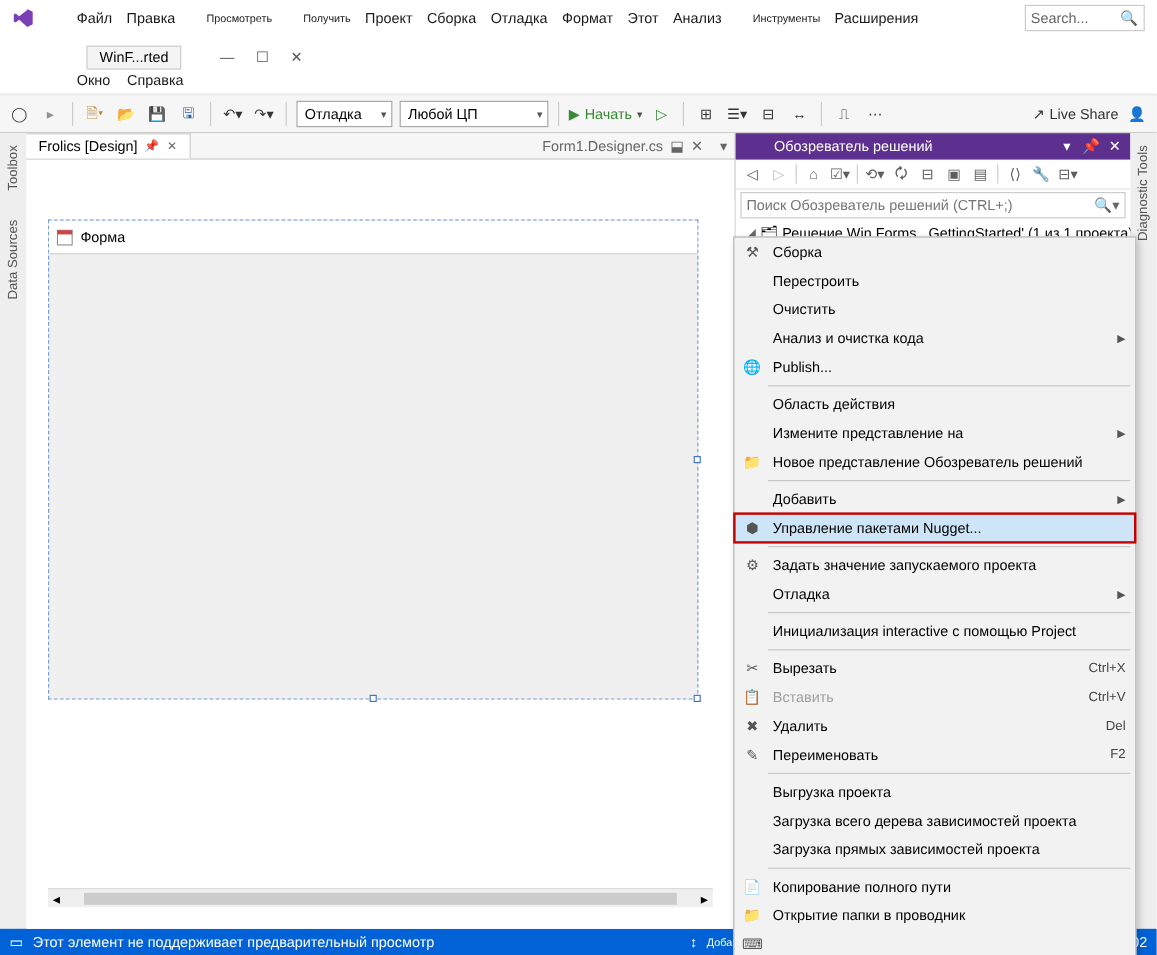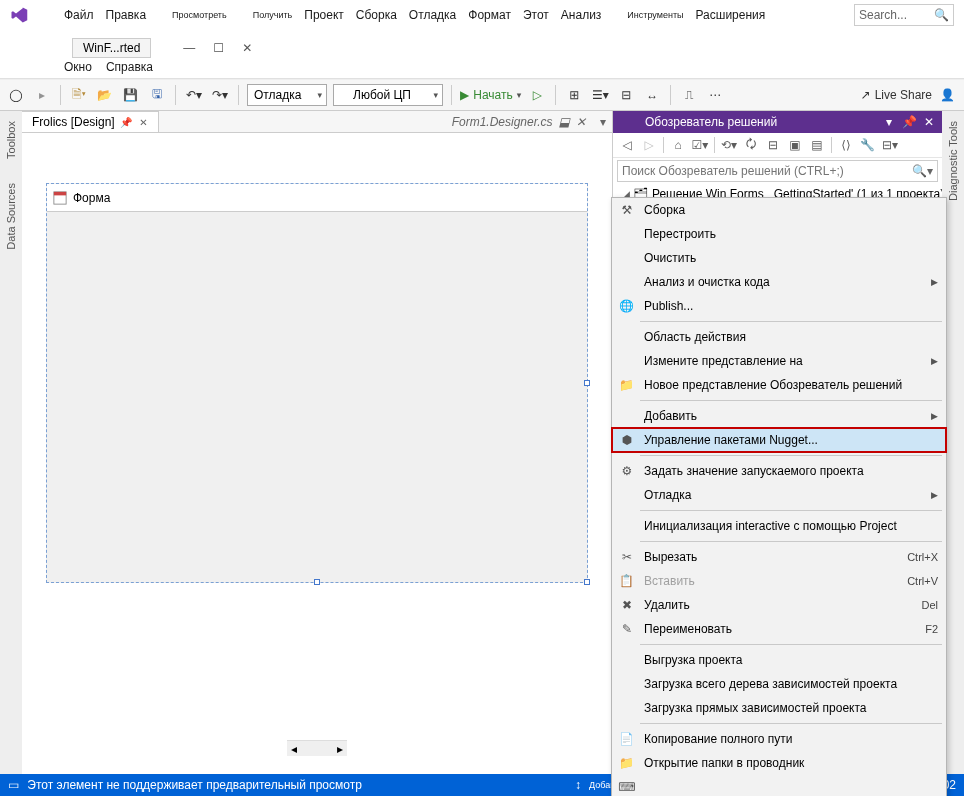--- a/index.html
+++ b/index.html
@@ -14,37 +14,37 @@
 .win-btns { display: flex; gap: 18px; margin-left: 20px; color: #555; }
 
 
 .toolbar { height: 32px; border-bottom: 1px solid #ccc; border-top: 1px solid #eee; display: flex; align-items: center; padding: 0 6px; gap: 6px; background: #f6f6f6; }
 .tb-btn { display: inline-flex; align-items: center; justify-content: center; width: 20px; height: 20px; color: #333; }
 .tb-sep { width: 1px; height: 20px; background: #ccc; margin: 0 2px; }
 .tb-combo { height: 22px; border: 1px solid #a9a9a9; background: #fff; padding: 0 18px 0 6px; display: inline-flex; align-items: center; position: relative; }
 .tb-combo::after { content: "▾"; position: absolute; right: 4px; font-size: 9px; color: #555; }
 .tb-start { color: #388a34; display: inline-flex; align-items: center; gap: 4px; }
 .tb-combo.debug { width: 80px; }
-.tb-combo.cpu { width: 110px; justify-content: center; }
+.tb-combo.cpu { width: 124px; }
 
 
 .workspace { flex: 1; display: flex; min-height: 0; }
 .left-rail { width: 22px; background: #eee; display: flex; flex-direction: column; align-items: center; gap: 16px; padding-top: 6px; color: #555; }
 .vtab { writing-mode: vertical-rl; transform: rotate(180deg); font-size: 11px; padding: 4px 0; cursor: default; }
 .right-rail { width: 22px; background: #eee; display: flex; flex-direction: column; align-items: center; padding-top: 6px; color: #555; }
 
 .center { flex: 1; display: flex; flex-direction: column; min-width: 0; gap: 32px; }
 .tab-strip { height: 22px; display: flex; align-items: center; background: #f6f6f6; border-bottom: 1px solid #ccc; }
 .doc-tab { padding: 2px 10px; display: flex; align-items: center; gap: 6px; background: #fff; border-top: 1px solid #ccc; border-right: 1px solid #ccc; height: 100%; }
 .doc-tab .pin { font-size: 10px; color: #666; }
 .doc-tab .close { font-size: 10px; color: #666; }
 .tab-strip .spacer { flex: 1; }
-.preview-tab { padding: 2px 8px; color: #666; display: flex; align-items: center; gap: 6px; font-style: italic; }
-
-.design-surface { flex: 1; background: #fff; position: relative; padding: 18px; display: flex; flex-direction: column; align-items: center; }
+.preview-tab { padding: 2px 8px; color: #666; display: flex; align-items: center; gap: 6px; }
+
+.design-surface { flex: 1; background: #fff; position: relative; padding: 18px; display: flex; flex-direction: column; }
 .form-mock { width: 542px; height: 400px; border: 1px dashed #7aa0d4; background: #f0f0f0; position: relative; }
 .form-tb { height: 28px; background: #fff; border-bottom: 1px solid #ccc; display: flex; align-items: center; gap: 6px; padding: 0 6px; }
 .form-icon { width: 14px; height: 14px; }
 .handle { width: 6px; height: 6px; background: #fff; border: 1px solid #4477cc; position: absolute; }
 .h-e { right: -3px; top: 50%; transform: translateY(-50%); }
 .h-s { bottom: -3px; left: 50%; transform: translateX(-50%); }
 .h-se { right: -3px; bottom: -3px; }
 .scroll-h { height: 16px; background: #efefef; border-top: 1px solid #ddd; margin-top: auto; display: flex; align-items: center; }
 .scroll-h .thumb { flex:1; height:10px; background:#ccc; margin:0 16px; }
 

